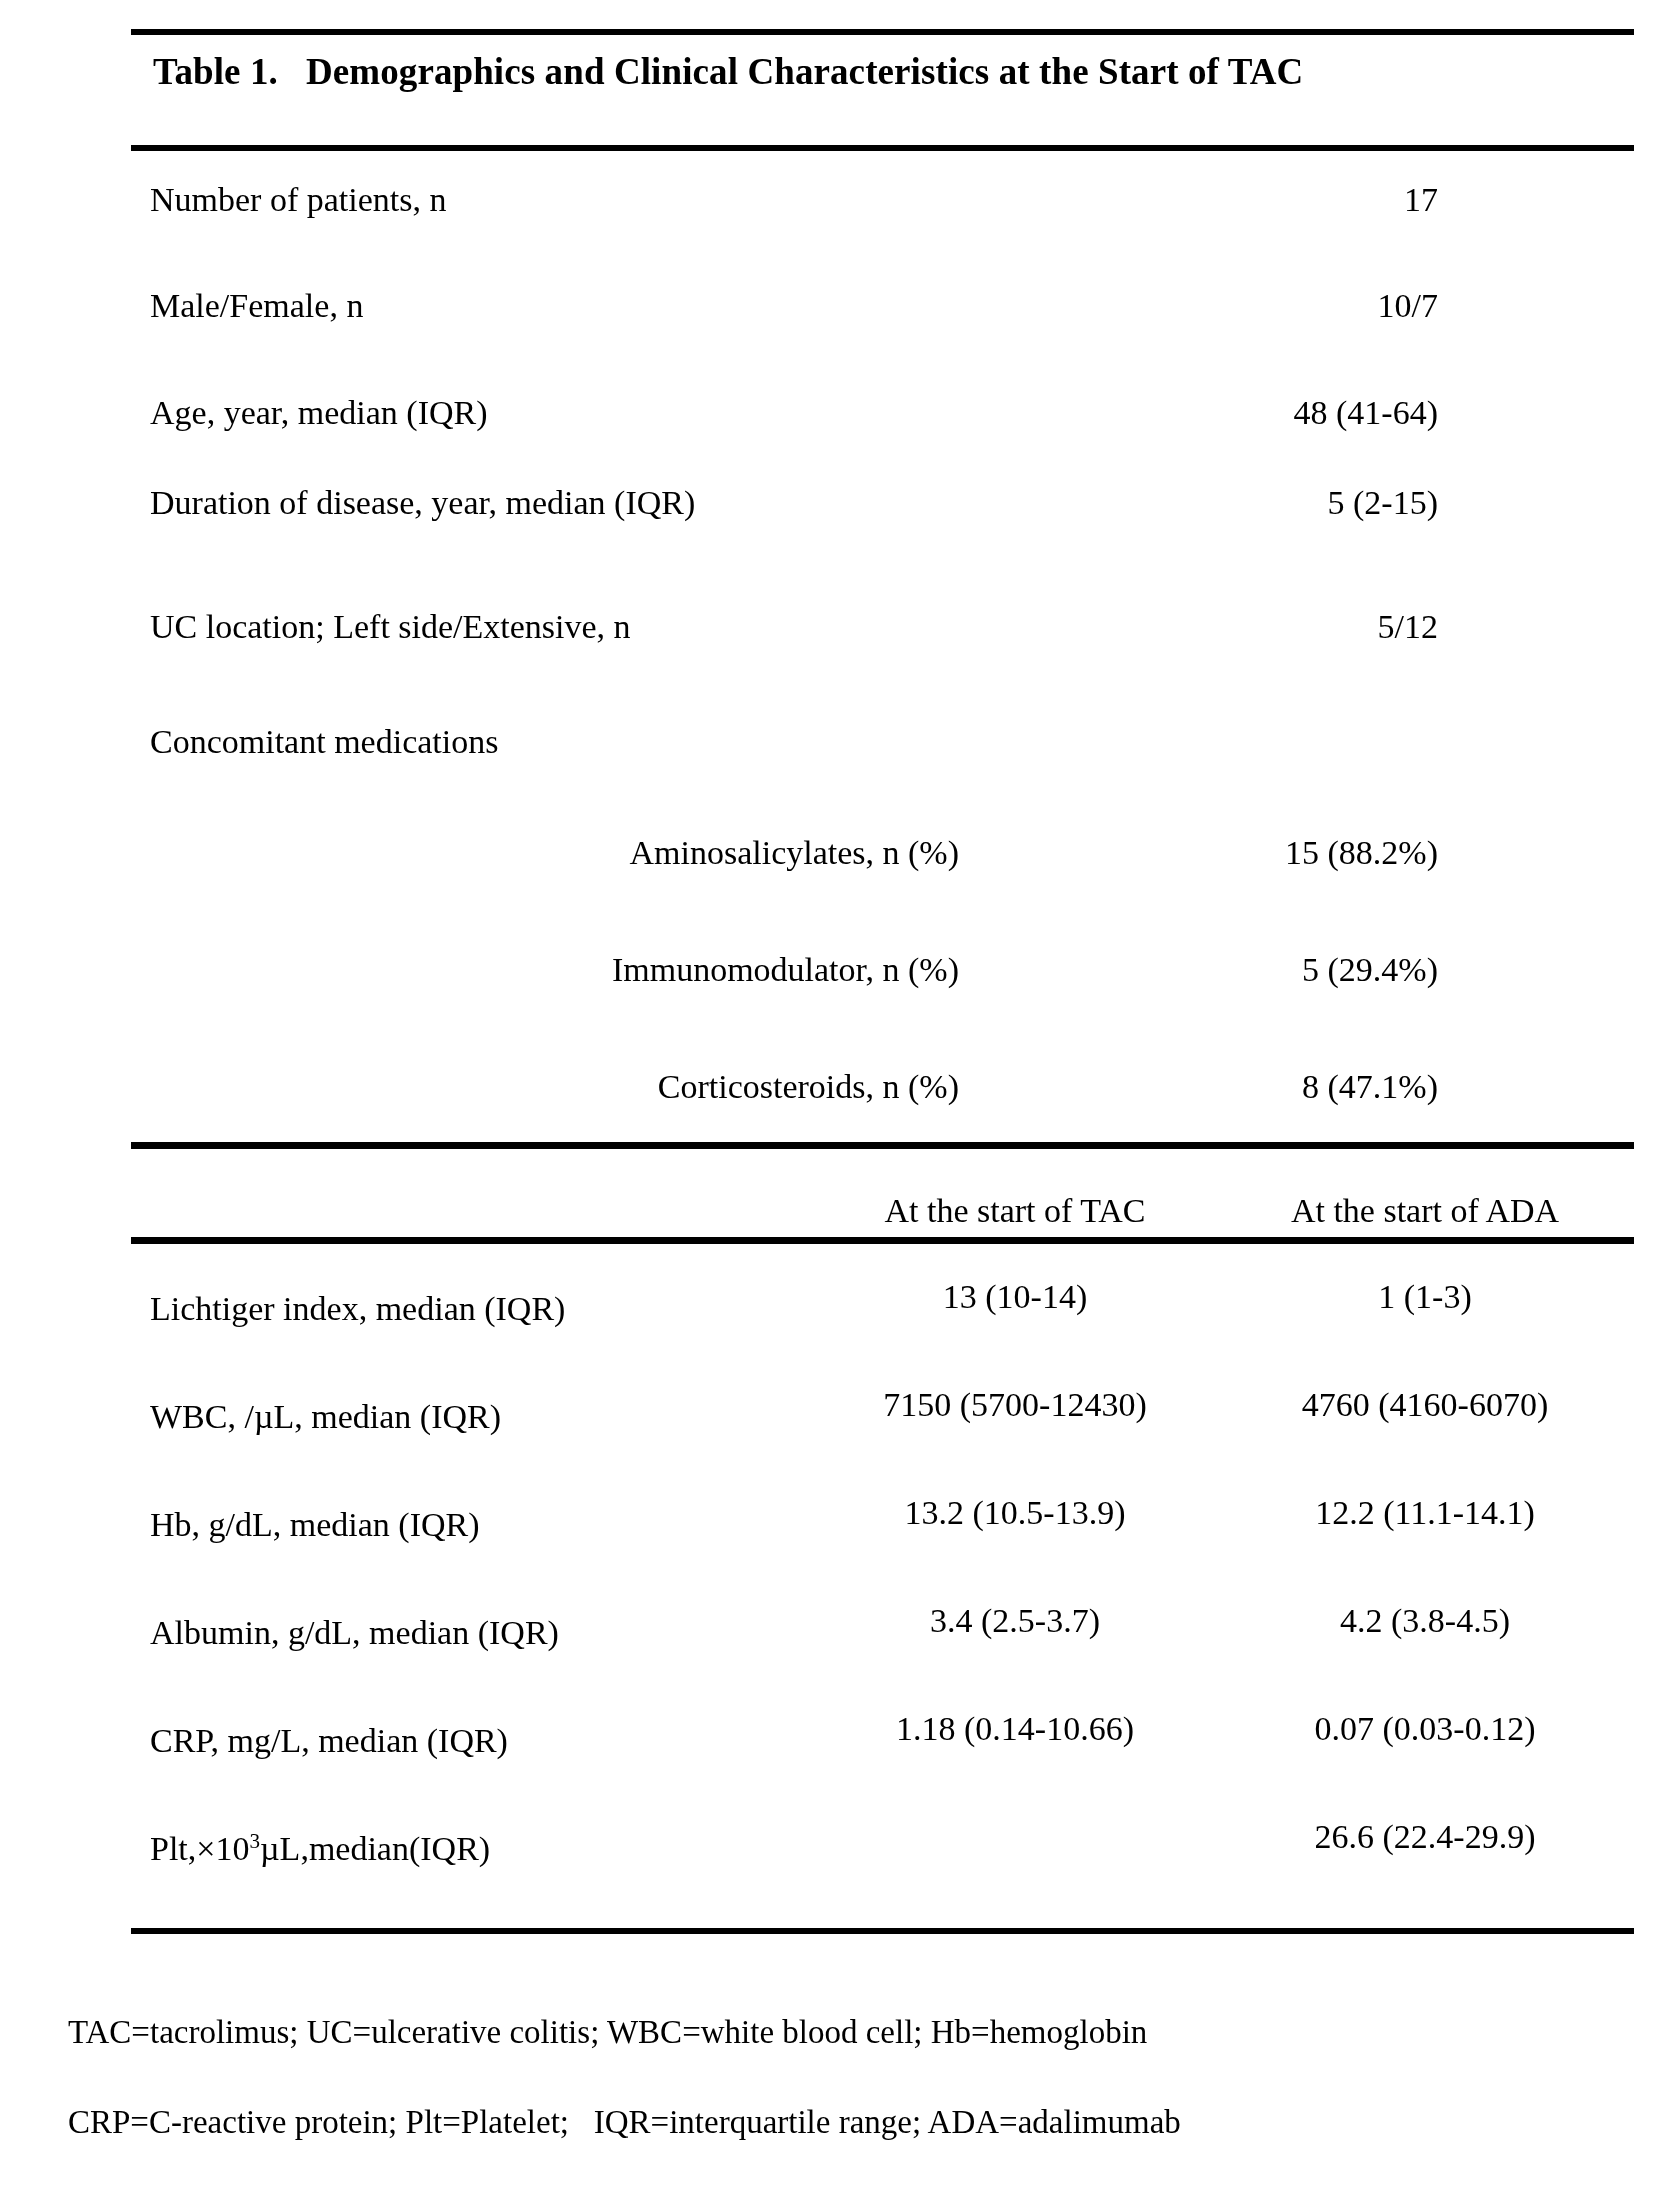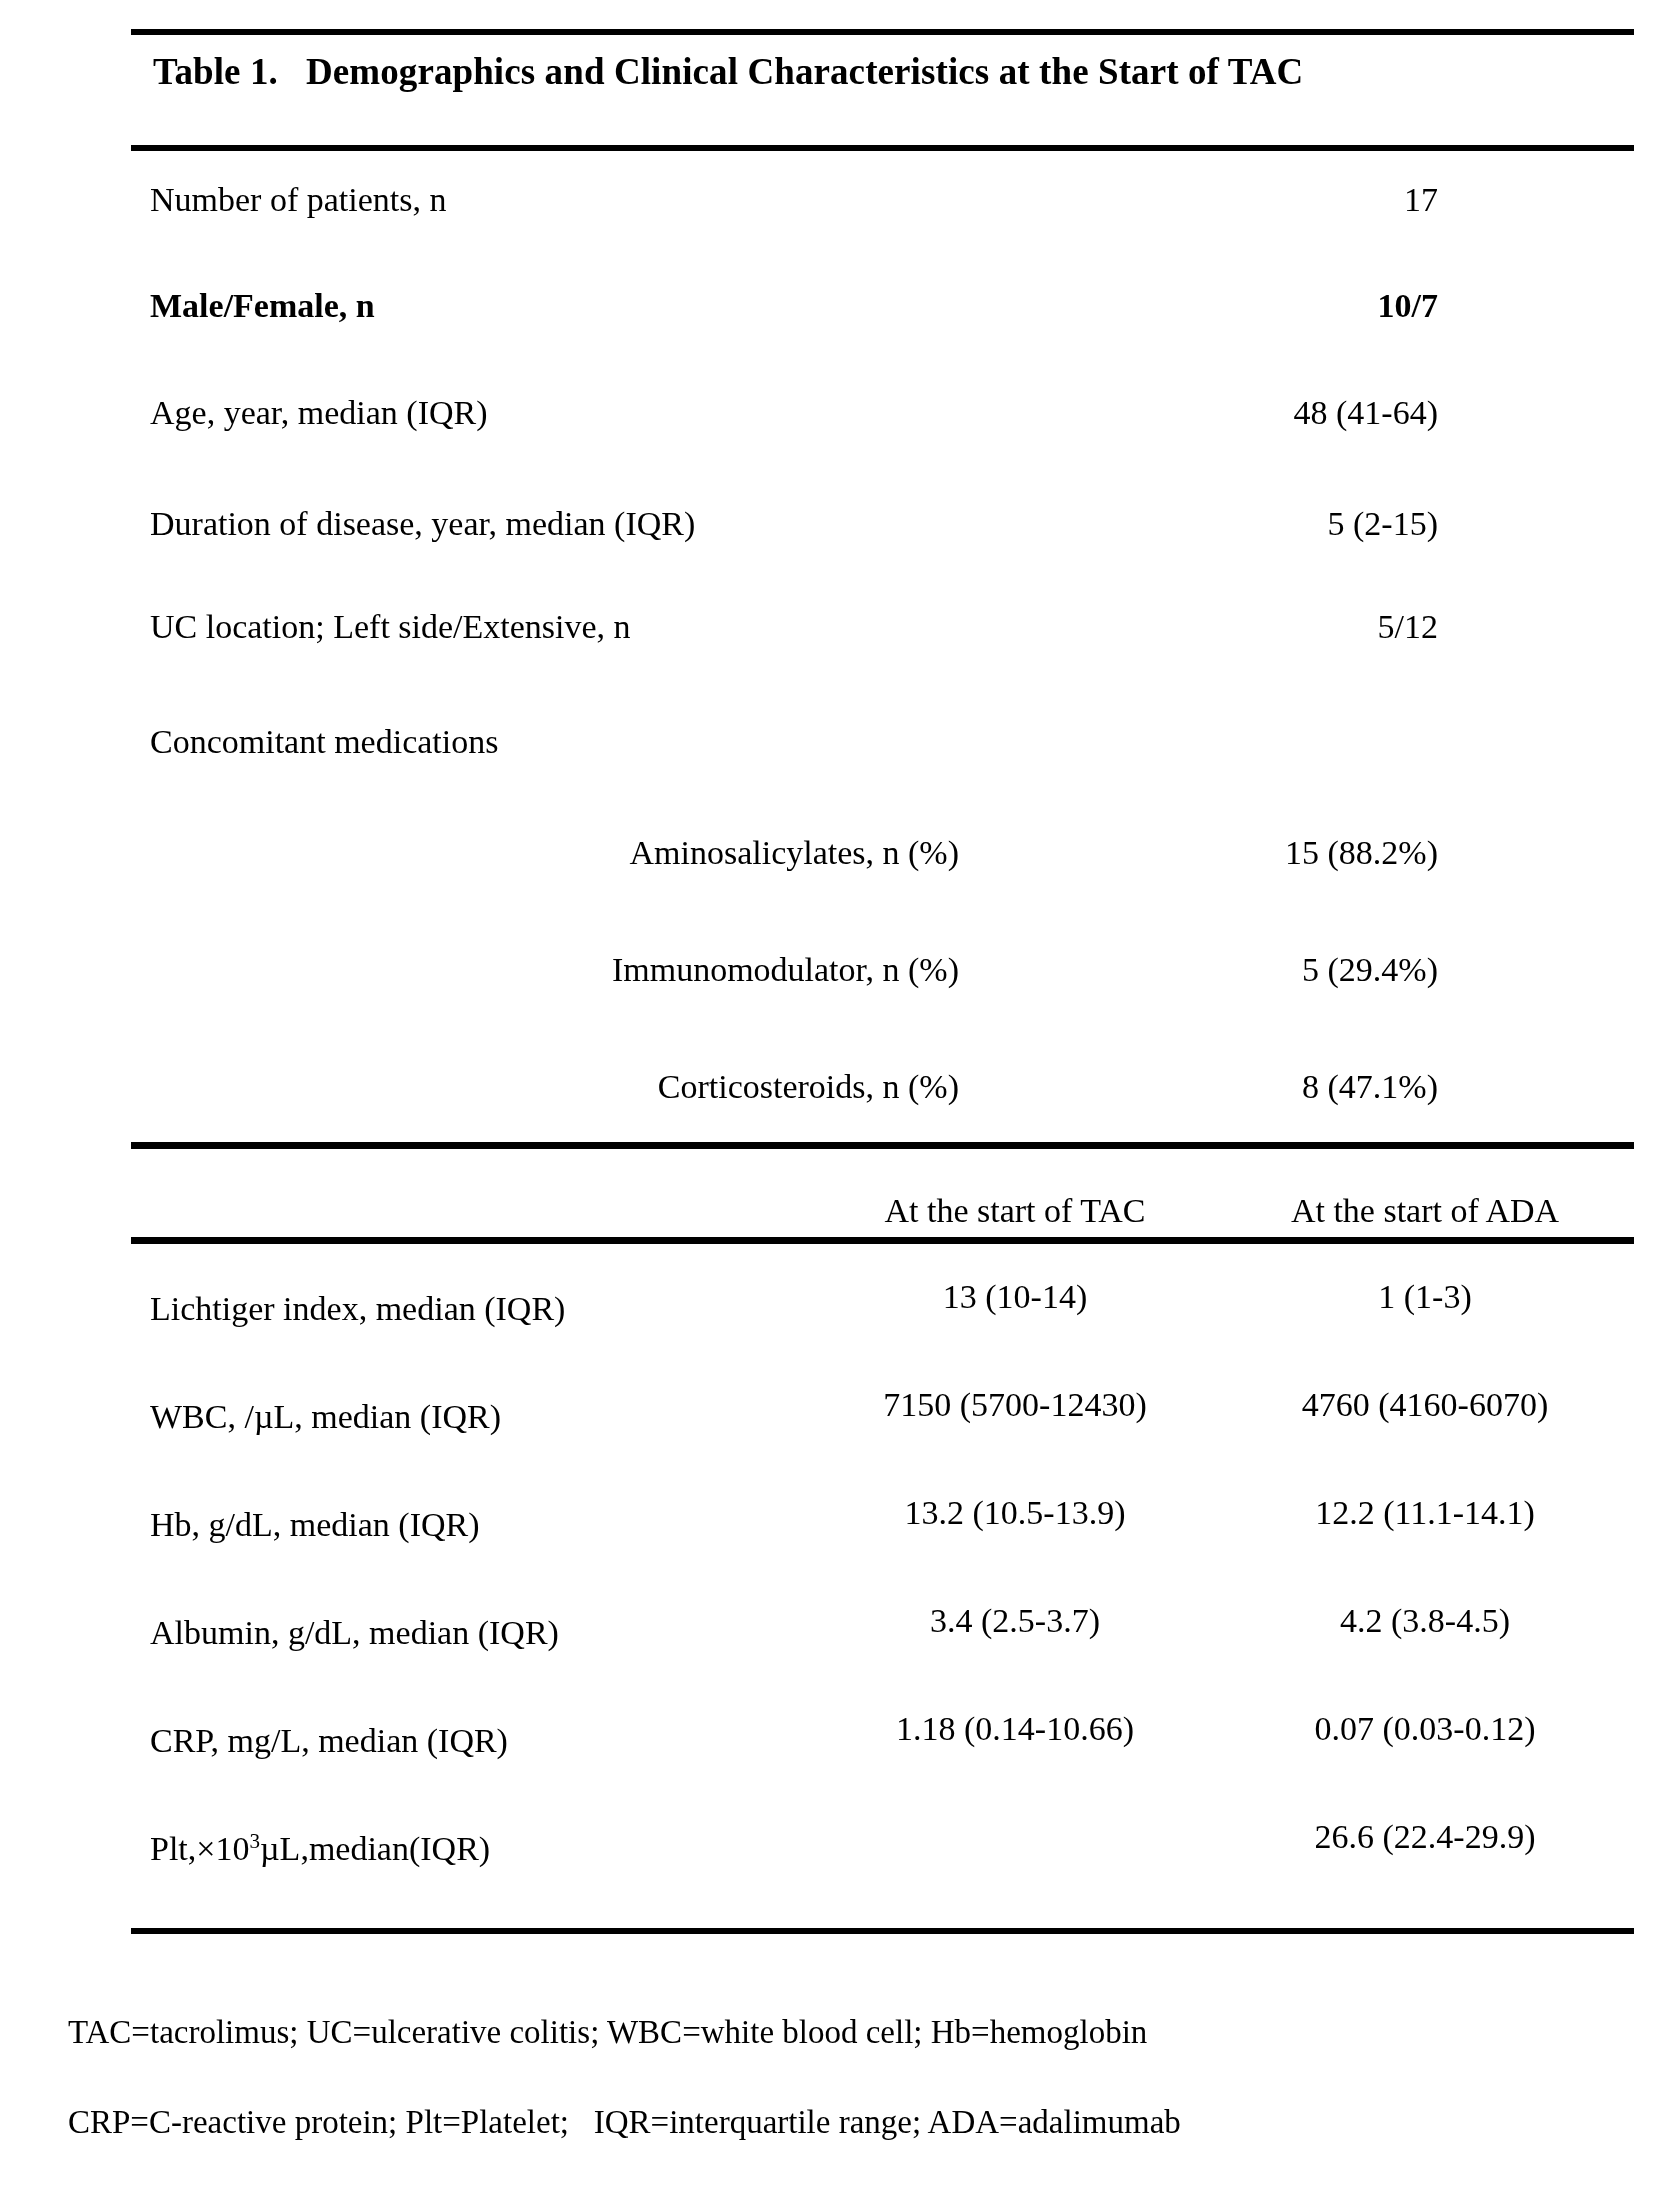--- a/index.html
+++ b/index.html
@@ -139,31 +139,31 @@
 
   <div class="table-title">Table 1.   Demographics and Clinical Characteristics at the Start of TAC</div>
 
   <div class="rule" id="rule-title"></div>
 
   <div class="row" style="top:177px;">
     <span class="label">Number of patients, n</span>
     <span class="value-right">17</span>
   </div>
 
-  <div class="row" style="top:283px;font-weight:bold;">
+  <div class="row" style="top:283px;">
     <span class="label">Male/Female, n</span>
     <span class="value-right">10/7</span>
   </div>
 
   <div class="row" style="top:390px;">
     <span class="label">Age, year, median (IQR)</span>
     <span class="value-right">48 (41-64)</span>
   </div>
 
-  <div class="row" style="top:501px;">
+  <div class="row" style="top:480px;">
     <span class="label">Duration of disease, year, median (IQR)</span>
     <span class="value-right">5 (2-15)</span>
   </div>
 
   <div class="row" style="top:604px;">
     <span class="label">UC location; Left side/Extensive, n</span>
     <span class="value-right">5/12</span>
   </div>
 
   <div class="row" style="top:719px;">

